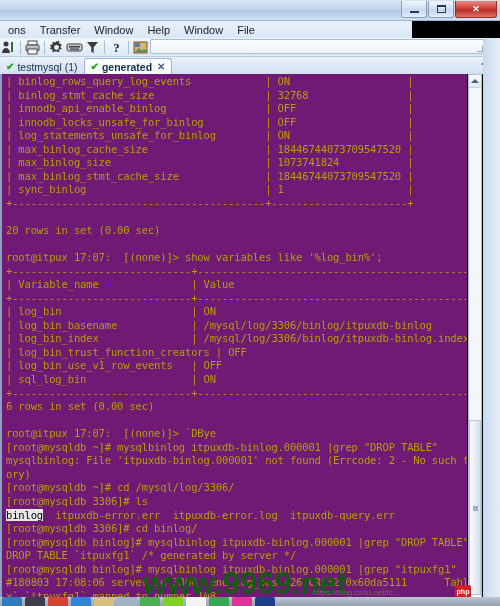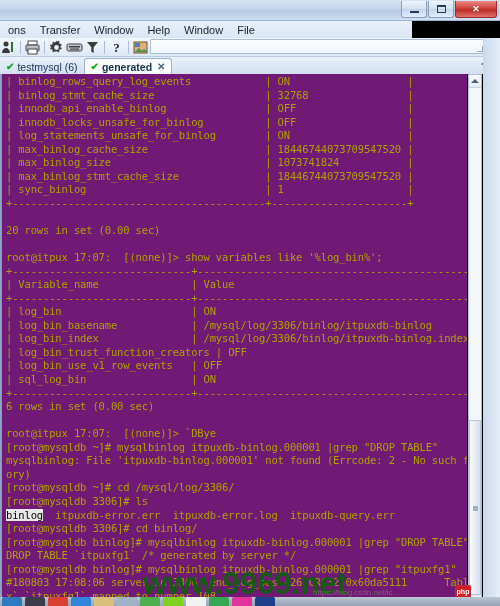--- a/index.html
+++ b/index.html
@@ -235,21 +235,21 @@
           <rect x="3" y="4" width="5" height="4" fill="#4a7fb5"></rect>
           <path d="M3 13l4-4 3 3 2-2 4 3z" fill="#4f8f4f"></path>
         </svg>
     </div>
     <div class="tb-field"></div>
   </div>
 
   <div class="tabstrip">
     <div class="tab">
       <span class="check">✔</span>
-      <span>testmysql (6)</span>
+      <span>testmysql (1)</span>
     </div>
     <div class="tab active">
       <span class="check">✔</span>
       <span>generated</span>
       <span class="x">✕</span>
     </div>
     <div class="tabnav">
       <span>◀</span>
       <span>▶</span>
     </div>

